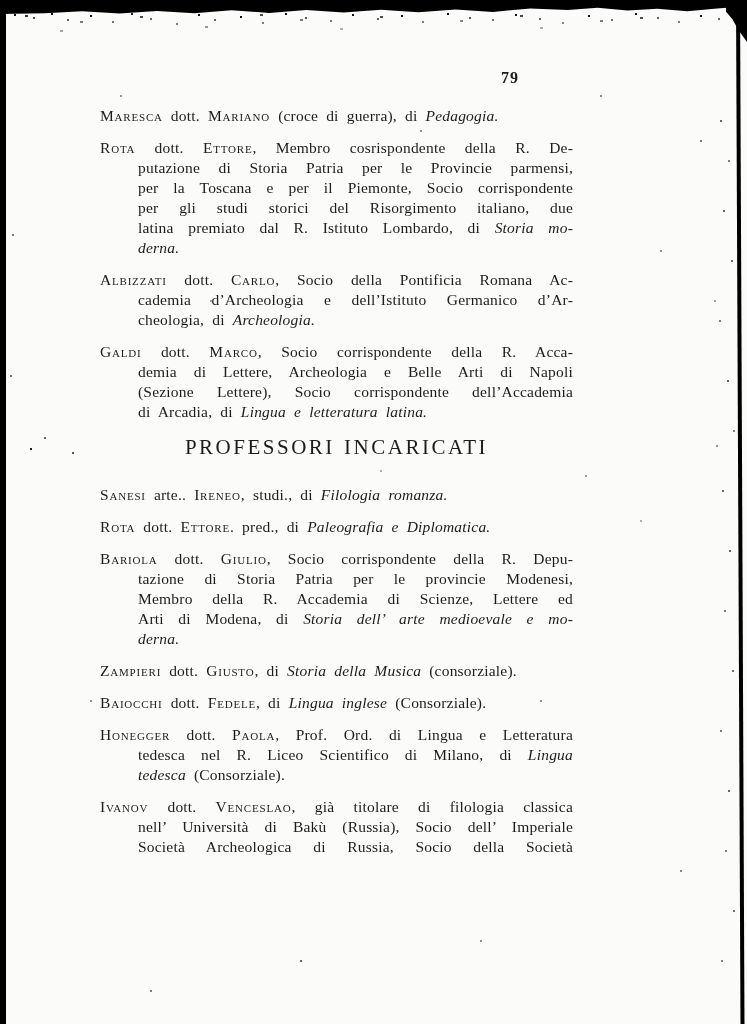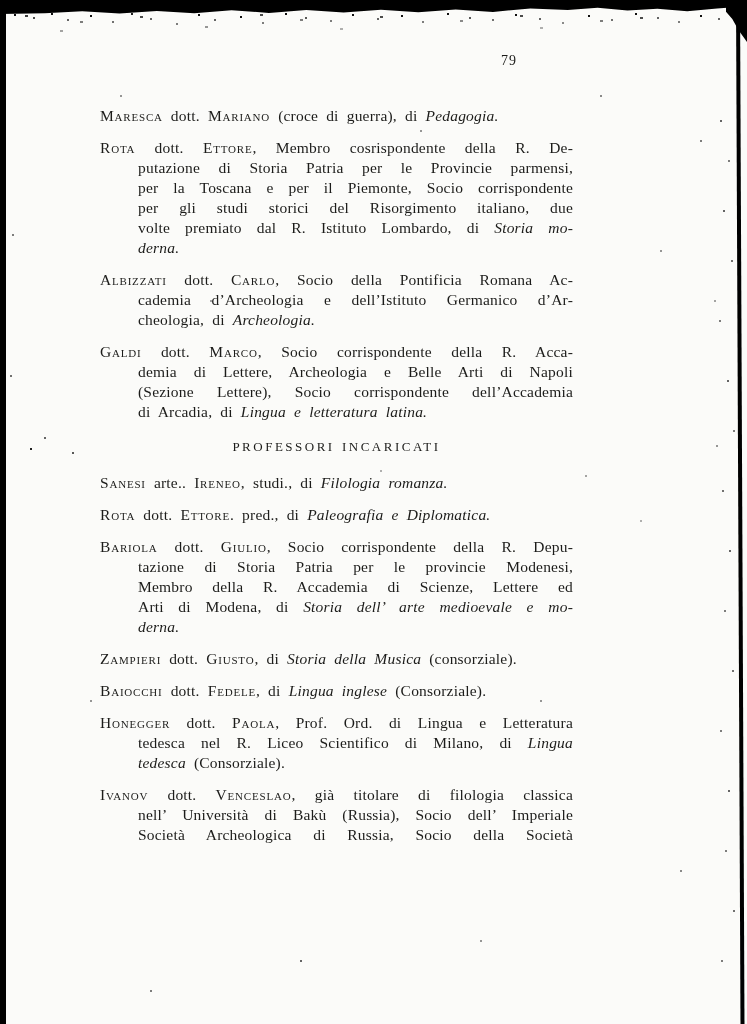--- a/index.html
+++ b/index.html
@@ -82,44 +82,44 @@
     transform-origin: top left;
   }
   .corner-blob {
     position: absolute; left: 726px; top: 0; width: 21px; height: 42px;
     background: var(--edge);
     clip-path: polygon(0 0, 100% 0, 100% 100%, 60% 72%, 30% 45%, 0 28%);
   }
 
   
   .page-number {
-    position: absolute; left: 501px; top: 53px;
-    font-size: 14px; font-weight: normal; letter-spacing: 1px;
+    position: absolute; left: 501px; top: 69px;
+    font-size: 16px; font-weight: bold; letter-spacing: 1px;
   }
   .text-block {
     position: absolute; left: 100px; top: 106px; width: 473px;
     font-size: 15.5px; line-height: 20px;
     letter-spacing: 0.2px; word-spacing: 1.5px;
   }
   .entry { margin-bottom: 12px; }
   .line {
     text-align: justify;
     text-align-last: justify;
     padding-left: 38px;
   }
   .line.first { padding-left: 0; }
   .line.endline { text-align-last: left; word-spacing: 4px; }
   .sc { font-variant: small-caps; letter-spacing: 0.8px; }
   .it { font-style: italic; }
   .rm { font-style: normal; }
   .section-heading {
     text-align: center;
     letter-spacing: 2.5px;
-    margin: 15px 0 16px 0;
-    font-size: 13px;
+    margin: 15px 0 28px 0;
+    font-size: 21px;
   }
 </style>
 </head>
 <body>
 
 <div class="top-band"></div>
 <div class="top-noise"></div>
 <div class="top-noise2"></div>
 <div class="left-edge-bar"></div>
 <div class="right-edge-line"></div>
@@ -130,21 +130,21 @@
 <div class="page-number">79</div>
 <div class="text-block">
     <div class="entry">
       <div class="line first endline"><span class="sc">Maresca</span><span class="rm"> dott. </span><span class="sc">Mariano</span><span class="rm"> (croce di guerra), di </span><span class="it">Pedagogia.</span></div>
     </div>
     <div class="entry">
       <div class="line first"><span class="sc">Rota</span><span class="rm"> dott. </span><span class="sc">Ettore</span><span class="rm">, Membro cosrispondente della R. De-</span></div>
       <div class="line"><span class="rm">putazione di Storia Patria per le Provincie parmensi,</span></div>
       <div class="line"><span class="rm">per la Toscana e per il Piemonte, Socio corrispondente</span></div>
       <div class="line"><span class="rm">per gli studi storici del Risorgimento italiano, due</span></div>
-      <div class="line"><span class="rm">volte premiato dal R. Istituto Lombardo, di </span><span class="it">Storia mo-</span></div>
+      <div class="line"><span class="rm">latina premiato dal R. Istituto Lombardo, di </span><span class="it">Storia mo-</span></div>
       <div class="line endline"><span class="it">derna.</span></div>
     </div>
     <div class="entry">
       <div class="line first"><span class="sc">Albizzati</span><span class="rm"> dott. </span><span class="sc">Carlo</span><span class="rm">, Socio della Pontificia Romana Ac-</span></div>
       <div class="line"><span class="rm">cademia d’Archeologia e dell’Istituto Germanico d’Ar-</span></div>
       <div class="line endline"><span class="rm">cheologia, di </span><span class="it">Archeologia.</span></div>
     </div>
     <div class="entry">
       <div class="line first"><span class="sc">Galdi</span><span class="rm"> dott. </span><span class="sc">Marco</span><span class="rm">, Socio corrispondente della R. Acca-</span></div>
       <div class="line"><span class="rm">demia di Lettere, Archeologia e Belle Arti di Napoli</span></div>

